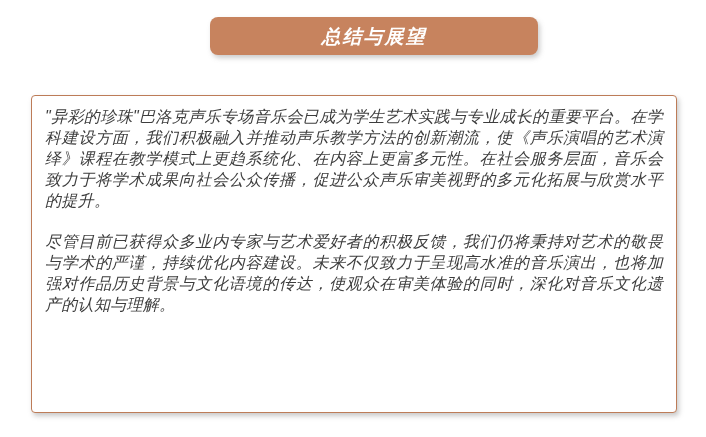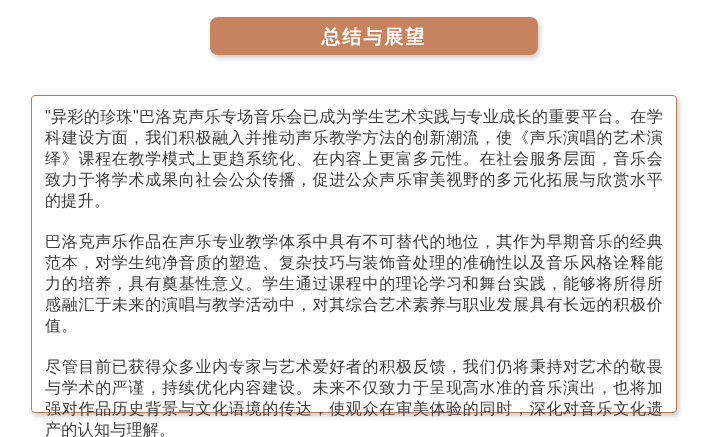--- a/index.html
+++ b/index.html
@@ -7,20 +7,21 @@
     padding: 0;
     background: #ffffff;
     font-family: "Liberation Sans", "DejaVu Sans", sans-serif;
   }
   .page {
     position: relative;
     width: 706px;
     height: 437px;
     background: #ffffff;
     overflow: hidden;
+    font-style: italic;
   }
   .title-banner {
     position: absolute;
     left: 210px;
     top: 17px;
     width: 328px;
     height: 38px;
     border-radius: 8px;
     display: flex;
     align-items: center;
@@ -63,17 +64,16 @@
 <body>
 
 <div class="page">
 
   <div class="title-banner" style="background: rgb(199, 131, 94);">
     <span class="title-text" style="color: rgb(255, 255, 255);">总结与展望</span>
   </div>
 
   <div class="content-panel" style="border-color: rgb(189, 124, 88); color: rgb(61, 61, 61);">
     <p>"异彩的珍珠"巴洛克声乐专场音乐会已成为学生艺术实践与专业成长的重要平台。在学科建设方面，我们积极融入并推动声乐教学方法的创新潮流，使《声乐演唱的艺术演绎》课程在教学模式上更趋系统化、在内容上更富多元性。在社会服务层面，音乐会致力于将学术成果向社会公众传播，促进公众声乐审美视野的多元化拓展与欣赏水平的提升。</p>
-    <p>巴洛克声乐作品在声乐专业教学体系中具有不可替代的地位，其作为早期音乐的经典范本，对学生纯净音质的塑造、复杂技巧与装饰音处理的准确性以及音乐风格诠释能力的培养，具有奠基性意义。学生通过课程中的理论学习和舞台实践，能够将所得所感融汇于未来的演唱与教学活动中，对其综合艺术素养与职业发展具有长远的积极价值。</p>
     <p>尽管目前已获得众多业内专家与艺术爱好者的积极反馈，我们仍将秉持对艺术的敬畏与学术的严谨，持续优化内容建设。未来不仅致力于呈现高水准的音乐演出，也将加强对作品历史背景与文化语境的传达，使观众在审美体验的同时，深化对音乐文化遗产的认知与理解。</p>
   </div>
 
 </div>
 
 </body></html>

